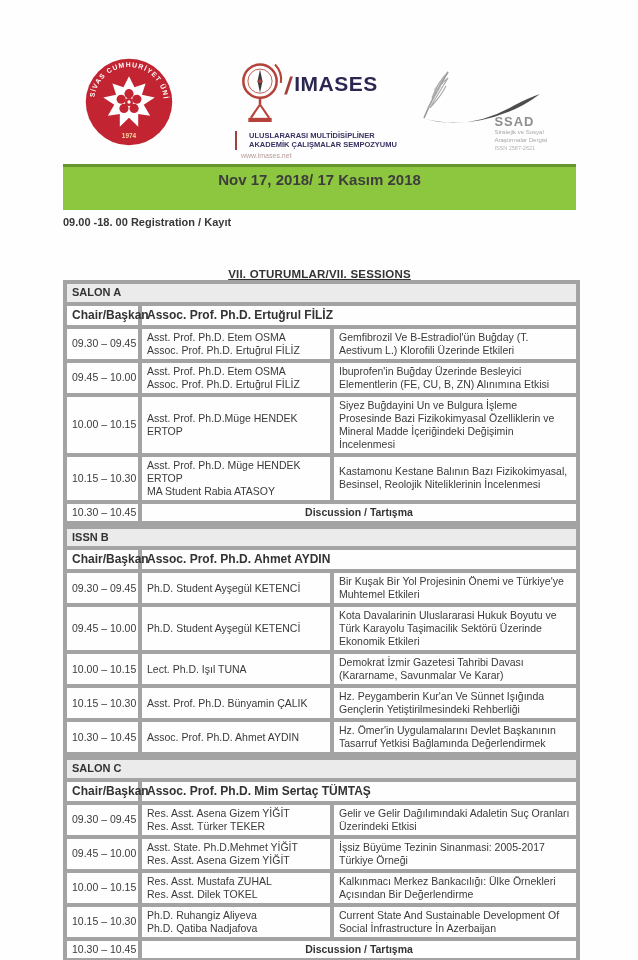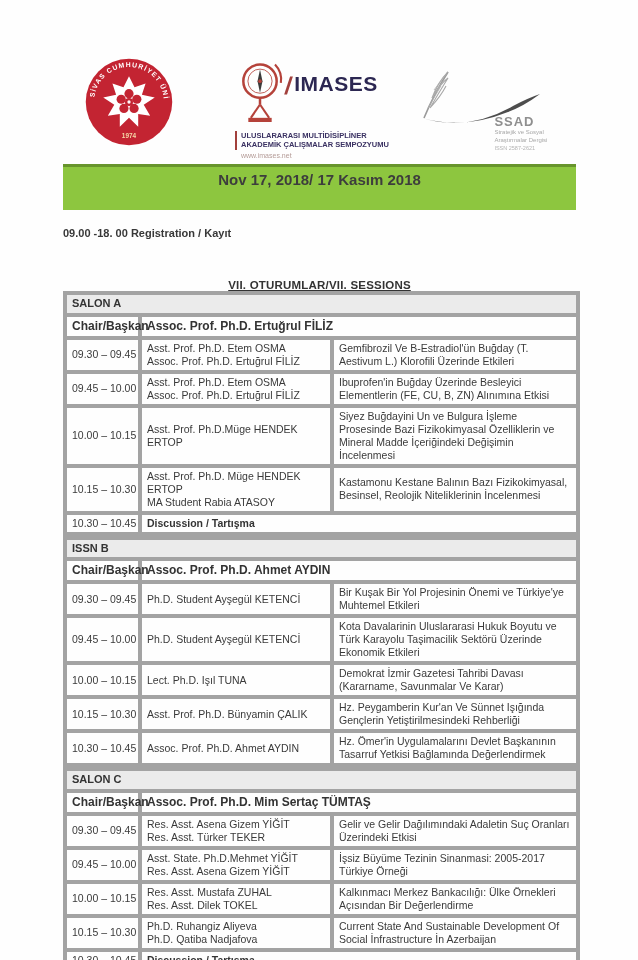--- a/index.html
+++ b/index.html
@@ -9,51 +9,51 @@
   }
   .content { width:513px; margin-left:63px; }
 
   
   .logos { display:flex; align-items:flex-start; margin-top:56px; height:102px; }
   .seal-block { margin-left:20px; }
   .imases-block { margin-left:60px; width:178px; }
   .imases-top { display:flex; align-items:flex-start; }
   .imases-name { font-weight:bold; font-size:21px; color:#2c2752; letter-spacing:.5px; margin-top:16px; display:flex; }
   .imases-slash { color:#a2403c; font-weight:bold; font-size:24px; margin-right:2px; transform:skewX(-8deg); }
-  .imases-sub { border-left:2px solid #a2403c; padding-left:4px; margin-top:3px;
+  .imases-sub { border-left:2px solid #a2403c; padding-left:12px; margin-top:3px;
                 font-size:7.5px; font-weight:bold; color:#3a3162; line-height:1.25; }
   .imases-web { font-size:7px; color:#b49b97; margin-top:2px; padding-left:6px; }
   .ssad-block { margin-left:auto; margin-right:2px; width:170px; padding-top:12px; }
   .ssad-text { margin-left:86px; margin-top:-16px; }
   .ssad-name { font-weight:bold; font-size:13px; color:#8f8f8f; letter-spacing:1px; }
   .ssad-sub { font-size:6px; color:#a8a8a8; line-height:1.3; }
   .ssad-issn { font-size:5.5px; color:#b3b3b3; }
 
   
   .banner {
     margin-top:6px; background:#8dc63f; border-top:3px solid #67942c;
     text-align:center; padding:4px 0 22px 0;
   }
   .banner-line1 { font-size:15px; font-weight:bold; color:#3d3d3d; }
   .banner-line2 { font-size:12.5px; font-weight:bold; color:#4a4a4a; }
 
-  .registration { margin-top:17px; font-size:11px; font-weight:bold; color:#383838; }
+  .registration { margin-top:6px; font-size:11px; font-weight:bold; color:#383838; }
   .sessions-heading { margin-top:40px; text-align:center; font-size:11.5px; font-weight:bold;
                       text-decoration:underline; color:#333; letter-spacing:.2px; }
 
   
   table.salon { border-collapse:collapse; width:513px; table-layout:fixed;
                 font-size:10.5px; color:#3a3a3a; margin-top:0; }
   .tbl-a { margin-top:24px; }
   .tbl-gap { margin-top:42px; }
   table.salon td { border:4px solid #a3a3a3; padding:2px 5px; line-height:1.24; vertical-align:middle; }
   tr.salon-header td { background:#ebebeb; font-weight:bold; font-size:11px; color:#333; }
   td.chair-label, td.chair-name { font-weight:bold; font-size:12px; color:#333; }
   td.c-time { vertical-align:bottom; padding-bottom:3px; white-space:nowrap; }
-  td.discussion { text-align:left; font-weight:bold; color:#333; }
+  td.discussion { text-align:center; font-weight:bold; color:#333; }
 </style>
 </head>
 <body>
 
 <div class="page">
   <div class="content">
 
     <div class="logos">
 
       <div class="seal-block">

